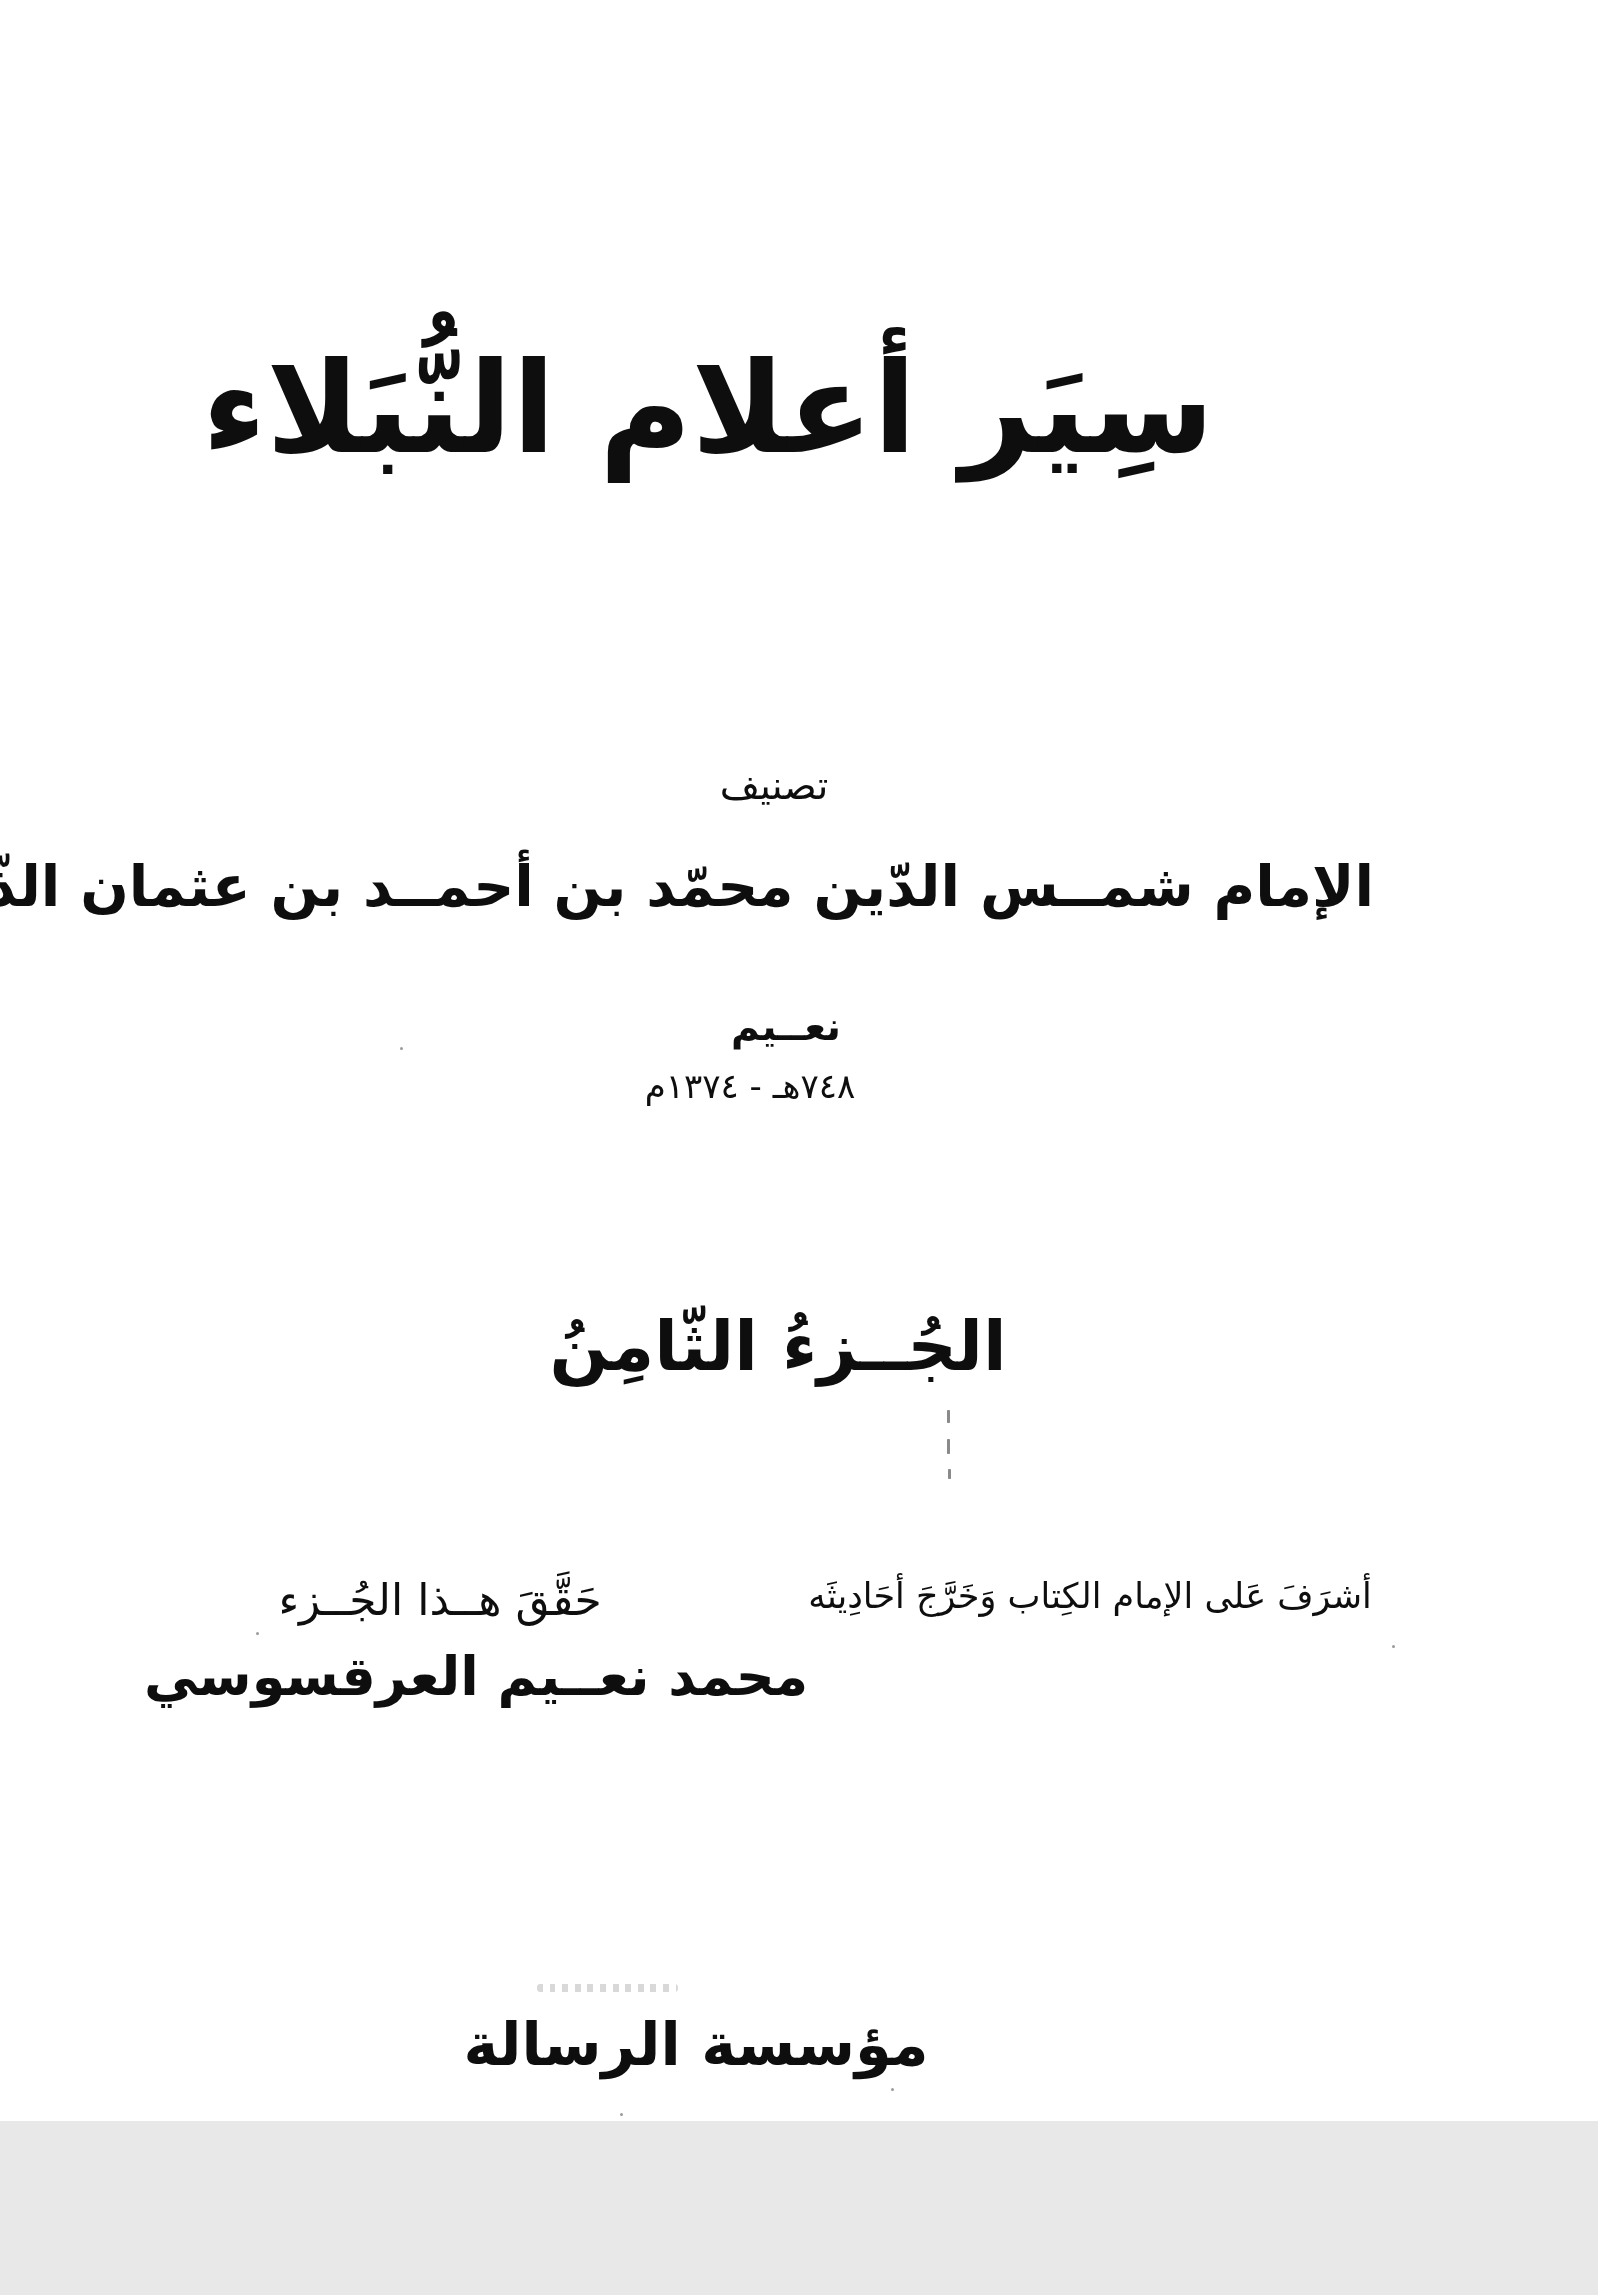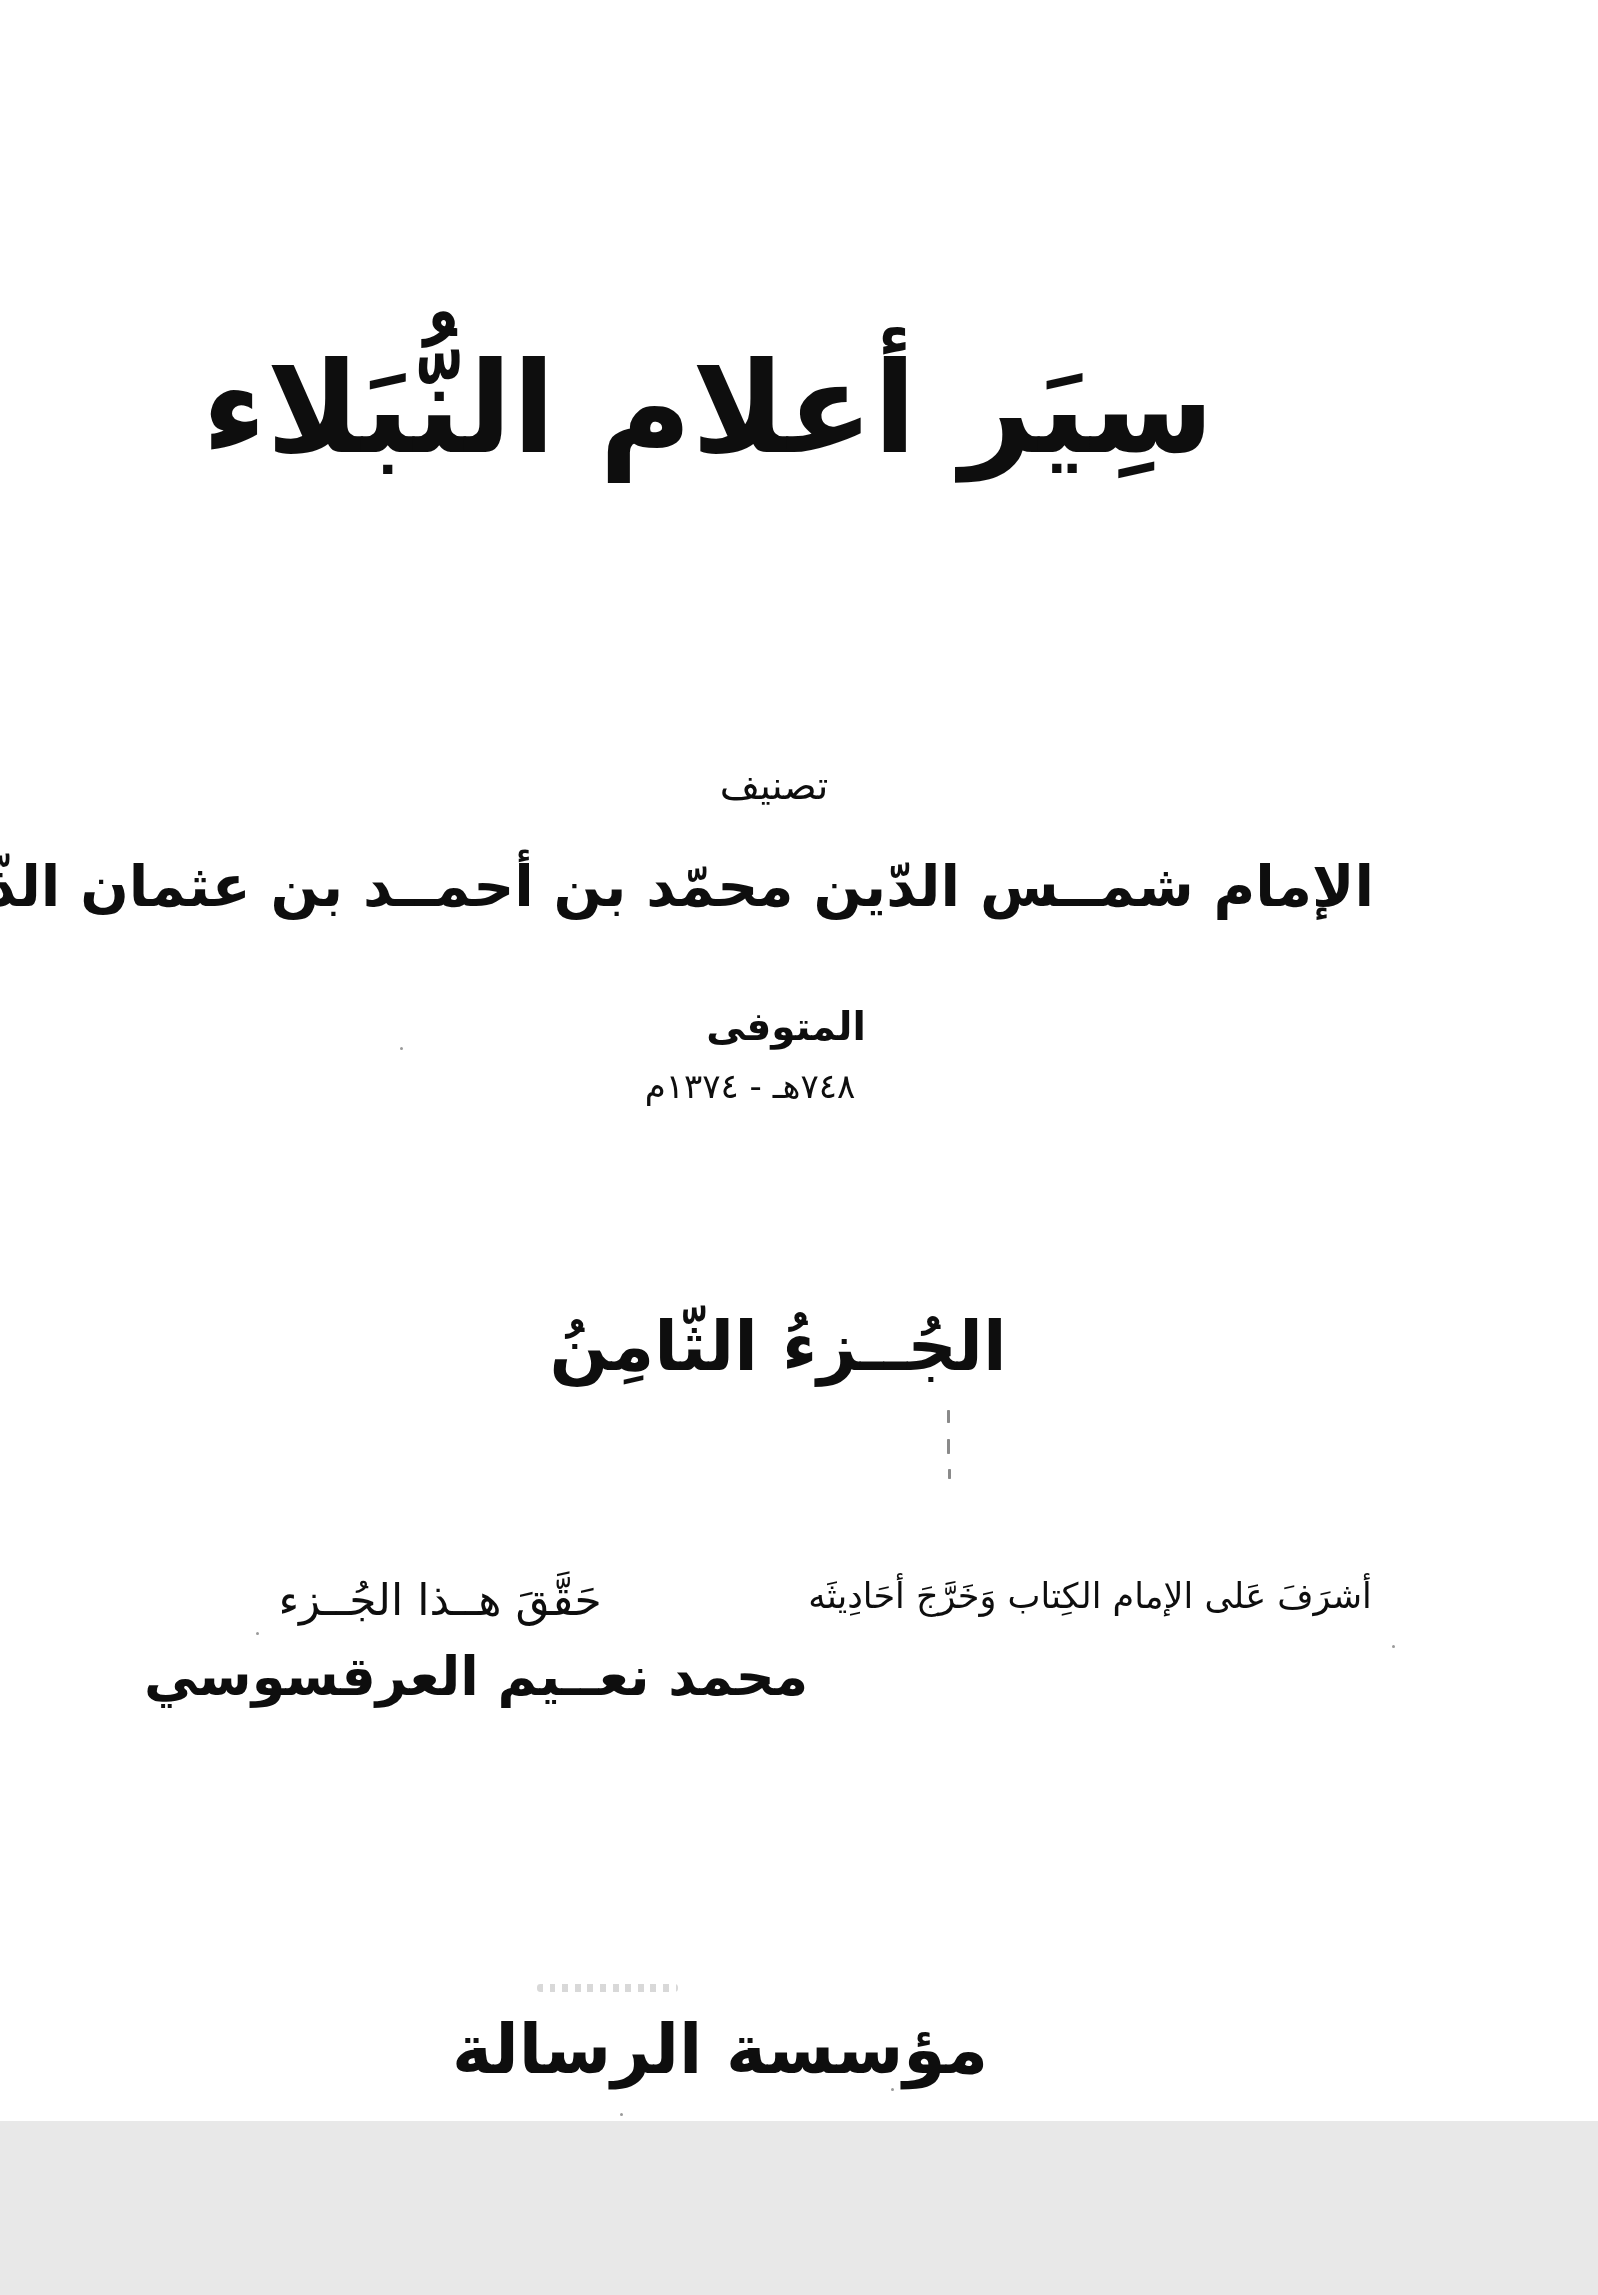--- a/index.html
+++ b/index.html
@@ -32,21 +32,21 @@
   .book-title     { top: 335px;  left: 708px;  font-size: 126px; letter-spacing: 1.7px; }
   .tasnif         { top: 763px;  left: 774px;  font-size: 39px; }
   .author-line    { top: 853px; left: 620px;  font-size: 57px; }
   .deceased-label { top: 1004px; left: 786px;  font-size: 39px; font-weight: bold; }
   .death-dates    { top: 1066px; left: 750px;  font-size: 34px; }
   .volume-line    { top: 1306px; left: 778px;  font-size: 69px; }
   .sup-caption    { top: 1576px; left: 1090px; font-size: 35px; }
   .sup-name       { top: 1653px; left: 1082px; font-size: 67px; }
   .ed-caption     { top: 1574px; left: 440px;  font-size: 44px; }
   .ed-name        { top: 1645px; left: 476px;  font-size: 54px; }
-  .publisher-mark { top: 2010px; left: 696px;  font-size: 68px; margin-left: 24px; }
+  .publisher-mark { top: 2010px; left: 696px;  font-size: 59px; }
 
   
   .artifact {
     position: absolute;
     background: #8a8a8a;
   }
   .dash { width: 2.5px; border-radius: 0.8px; }
   .dot  { width: 3.4px; height: 3.4px; border-radius: 50%; background: #9a9a9a; }
   .smudge {
     position: absolute;
@@ -61,21 +61,21 @@
 <body>
 
 <div class="page">
 
   <div class="txt calligraphic book-title">سِيَر أعلام النُّبَلاء</div>
 
   <div class="txt light tasnif">تصنيف</div>
 
   <div class="txt calligraphic author-line">الإمام شمــس الدّين محمّد بن أحمــد بن عثمان الذّهبيّ</div>
 
-  <div class="txt deceased-label">المتوفى</div>
+  <div class="txt deceased-label">نعــيم</div>
 
   <div class="txt light death-dates">٧٤٨هـ - ١٣٧٤م</div>
 
   <div class="txt calligraphic volume-line">الجُــزءُ الثّامِنُ</div>
 
   <div class="txt light sup-caption">أشرَفَ عَلى الإمام الكِتاب وَخَرَّجَ أحَادِيثَه</div>
 
 
   <div class="txt light ed-caption">حَقَّقَ هــذا الجُــزء</div>
 

